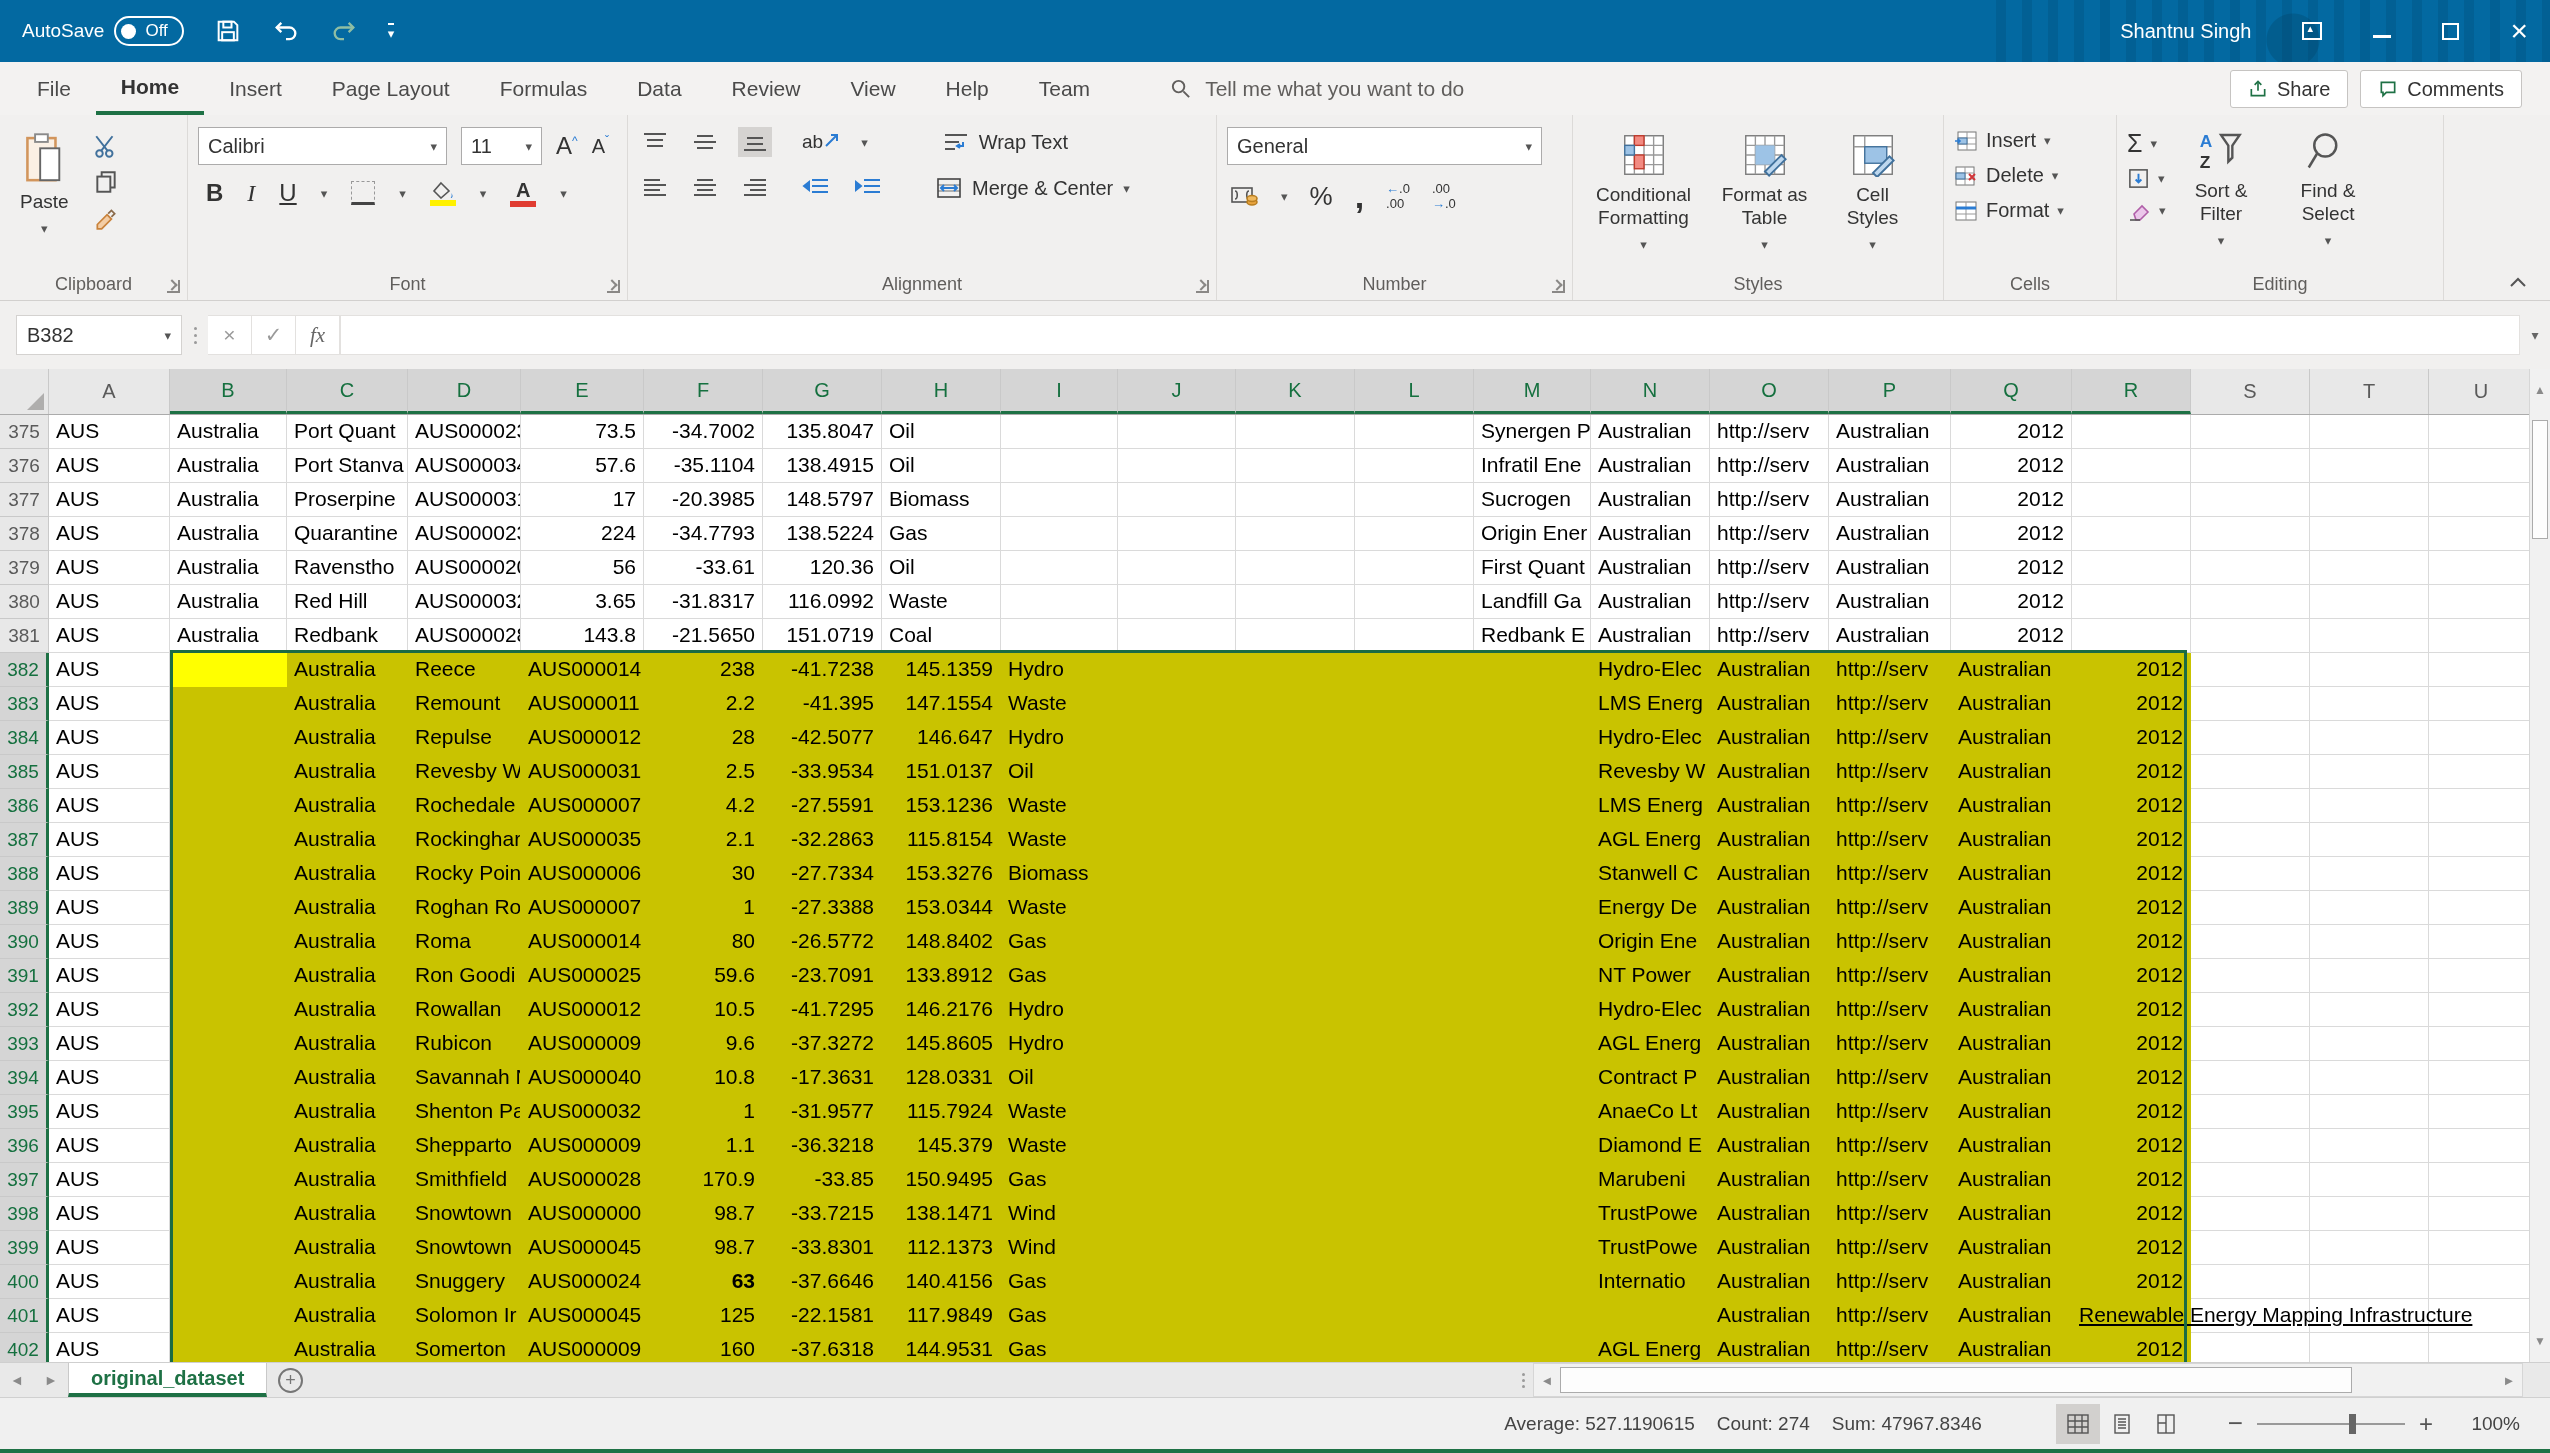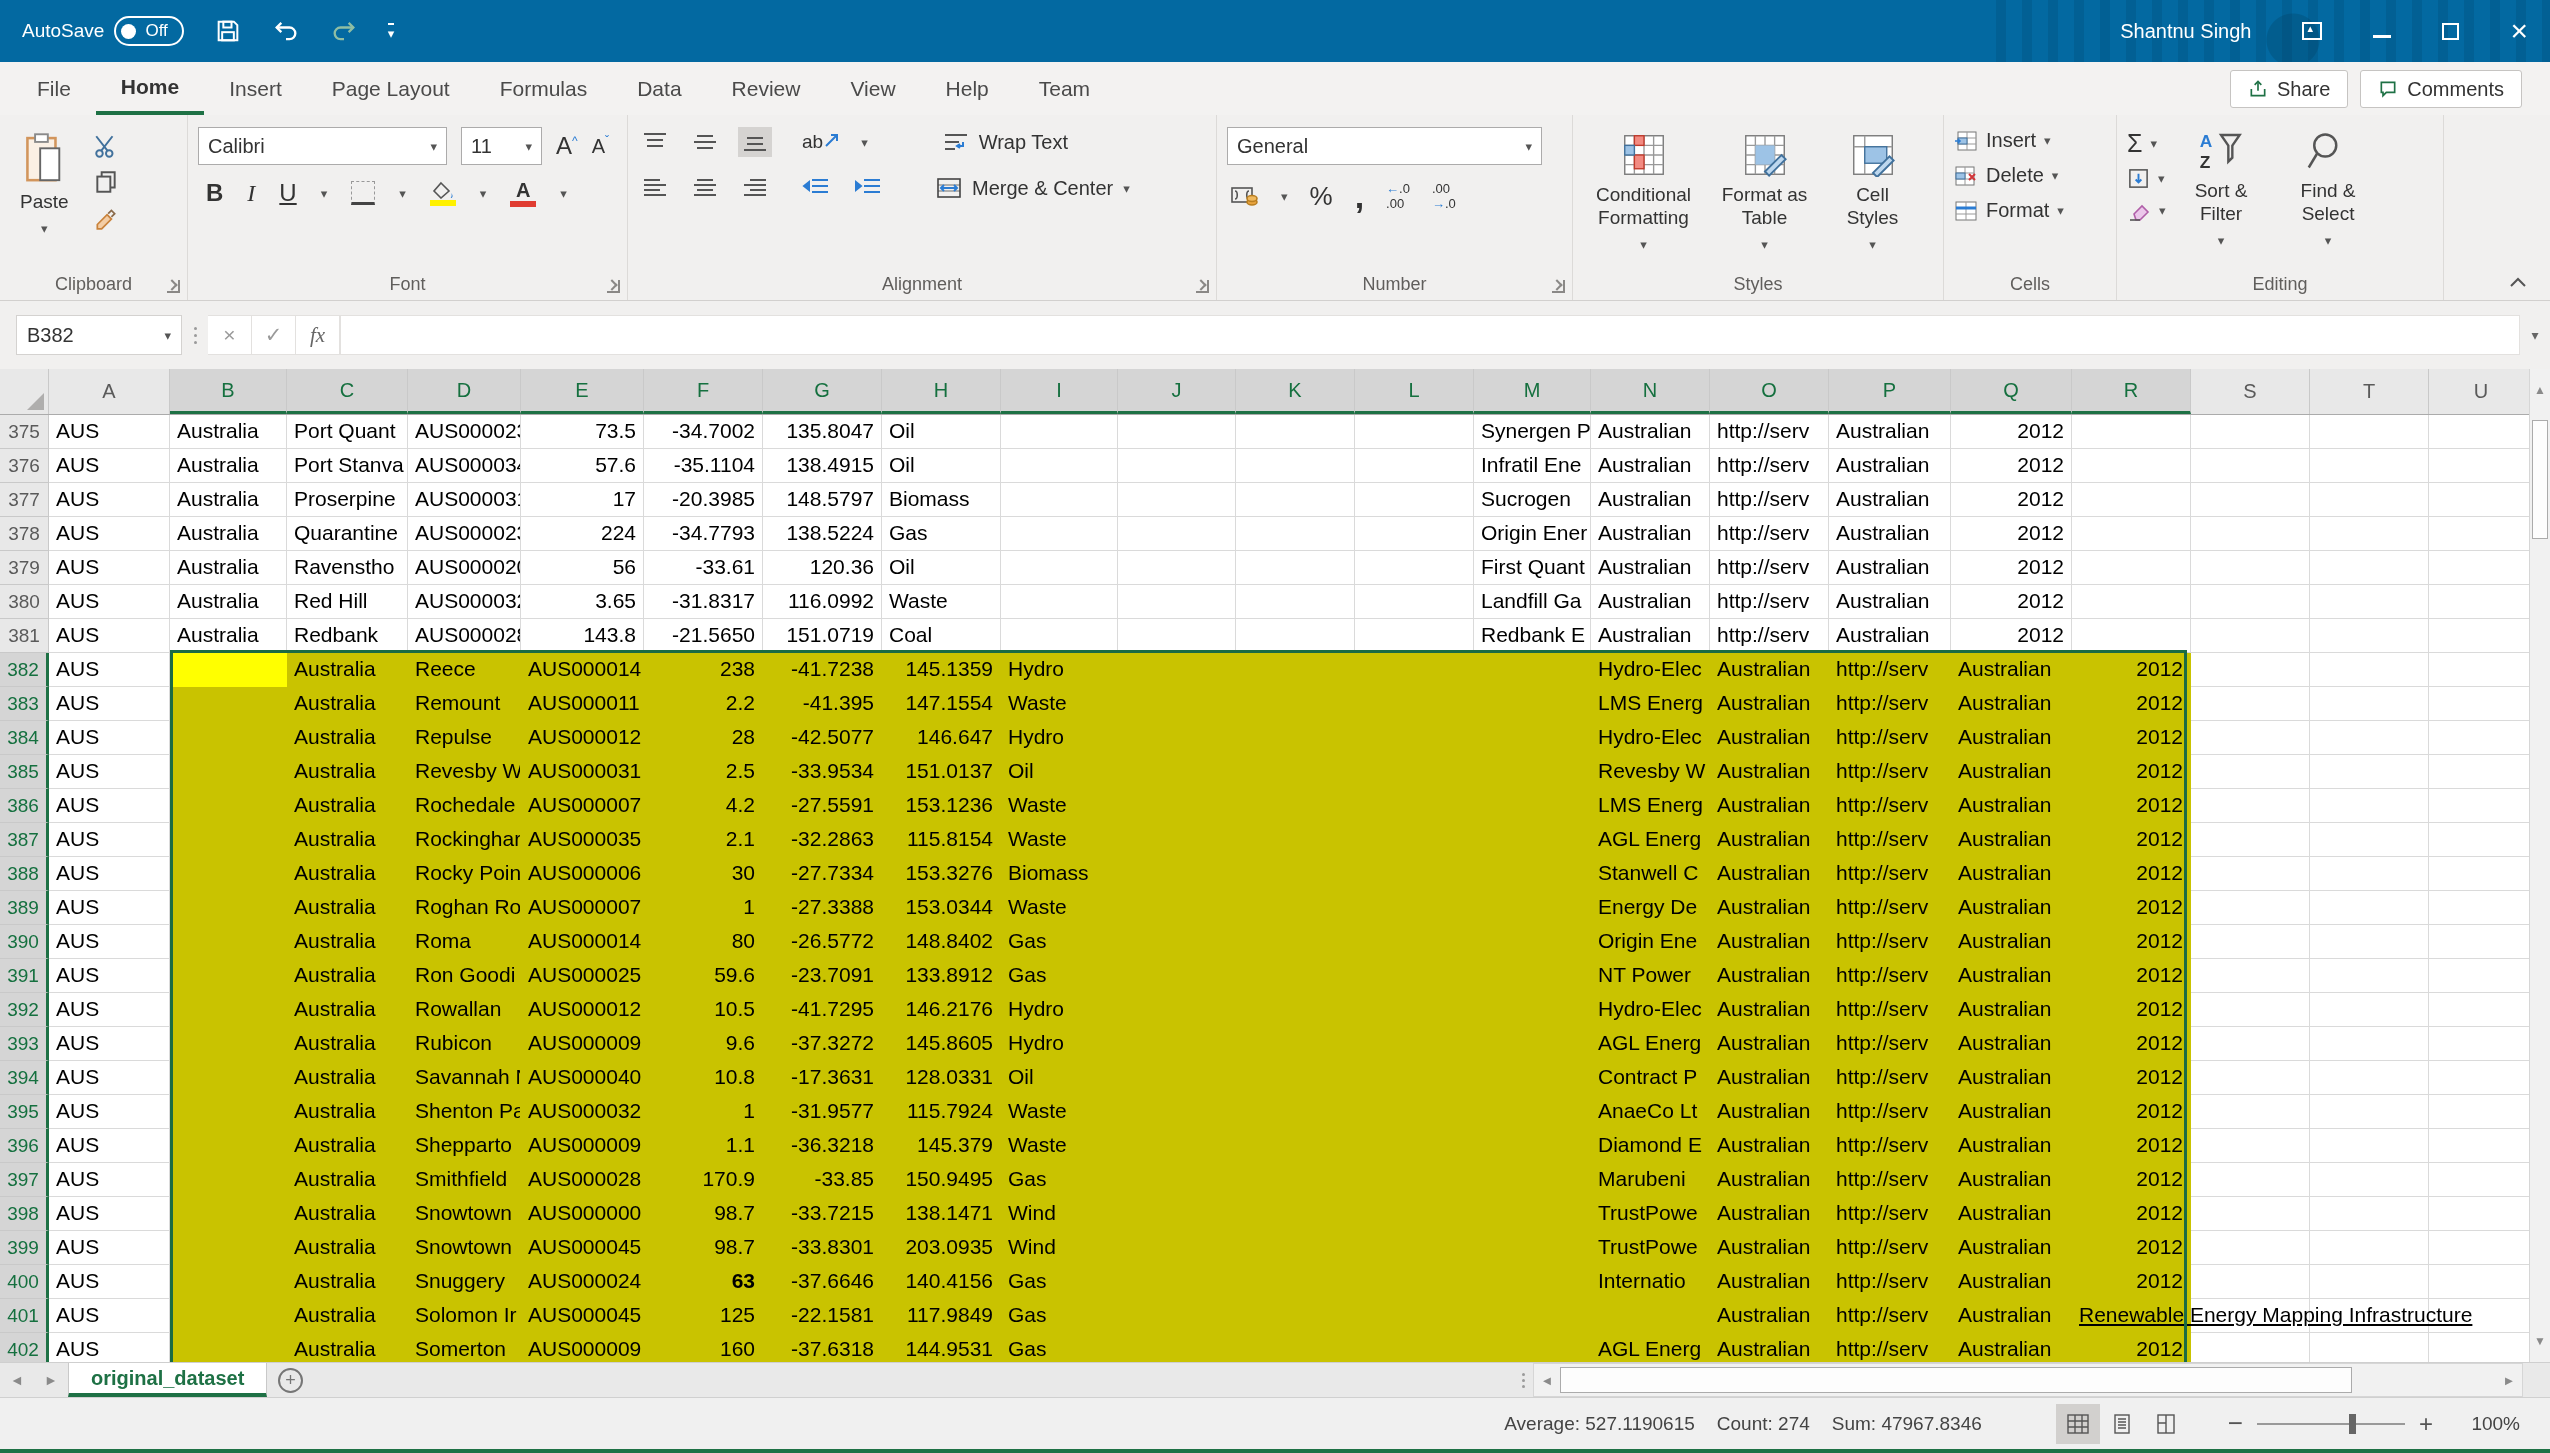--- a/index.html
+++ b/index.html
@@ -212,20 +212,29 @@
         <div class="mtab active">Home</div>
         <div class="mtab">Insert</div>
         <div class="mtab">Page Layout</div>
         <div class="mtab">Formulas</div>
         <div class="mtab">Data</div>
         <div class="mtab">Review</div>
         <div class="mtab">View</div>
         <div class="mtab">Help</div>
         <div class="mtab">Team</div>
       </div>
+    <div class="tellme">
+      <span>
+        <svg width="23" height="23" viewBox="0 0 24 24" fill="none" stroke="#605E5C" stroke-width="2">
+          <circle cx="10" cy="10" r="6"></circle>
+            <path d="M15 15l6 6"></path>
+        </svg>
+      </span>
+      <span>Tell me what you want to do</span>
+    </div>
     <div class="mb-right">
       <div class="btn-sc">
         <span>
           <svg width="20" height="20" viewBox="0 0 24 24" fill="none" stroke="#1E7145" stroke-width="2">
             <path d="M4 12v8h16v-8"></path>
               <path d="M12 14V4"></path>
               <path d="M8 7l4-4 4 4"></path>
           </svg>
         </span>
         <span>Share</span>
@@ -1179,21 +1188,21 @@
         </div>
         <div class="grow">
           <div class="rowhdr sel">399</div>
           <div class="cell" style="width: 121px;">AUS</div>
           <div class="cell hl" style="width: 117px;"></div>
           <div class="cell hl" style="width: 121px;">Australia</div>
           <div class="cell hl" style="width: 113px;">Snowtown</div>
           <div class="cell hl" style="width: 123px;">AUS000045</div>
           <div class="cell hl num" style="width: 119px;">98.7</div>
           <div class="cell hl num" style="width: 119px;">-33.8301</div>
-          <div class="cell hl num" style="width: 119px;">203.0935</div>
+          <div class="cell hl num" style="width: 119px;">112.1373</div>
           <div class="cell hl" style="width: 117px;">Wind</div>
           <div class="cell hl" style="width: 118px;"></div>
           <div class="cell hl" style="width: 119px;"></div>
           <div class="cell hl" style="width: 119px;"></div>
           <div class="cell hl" style="width: 117px;"></div>
           <div class="cell hl" style="width: 119px;">TrustPowe</div>
           <div class="cell hl" style="width: 119px;">Australian</div>
           <div class="cell hl" style="width: 122px;">http://serv</div>
           <div class="cell hl" style="width: 121px;">Australian</div>
           <div class="cell hl num" style="width: 119px;">2012</div>

